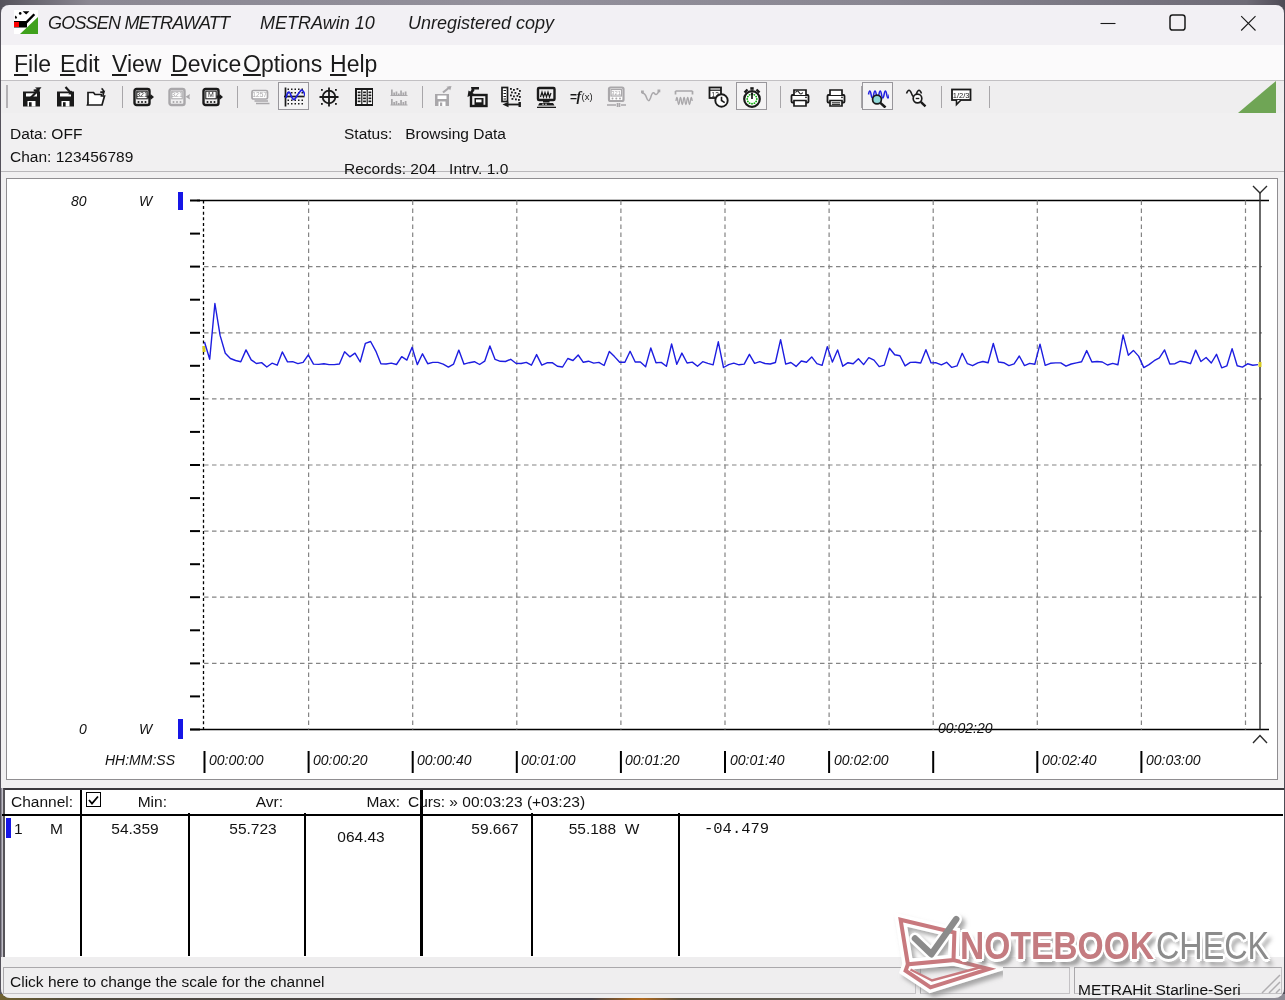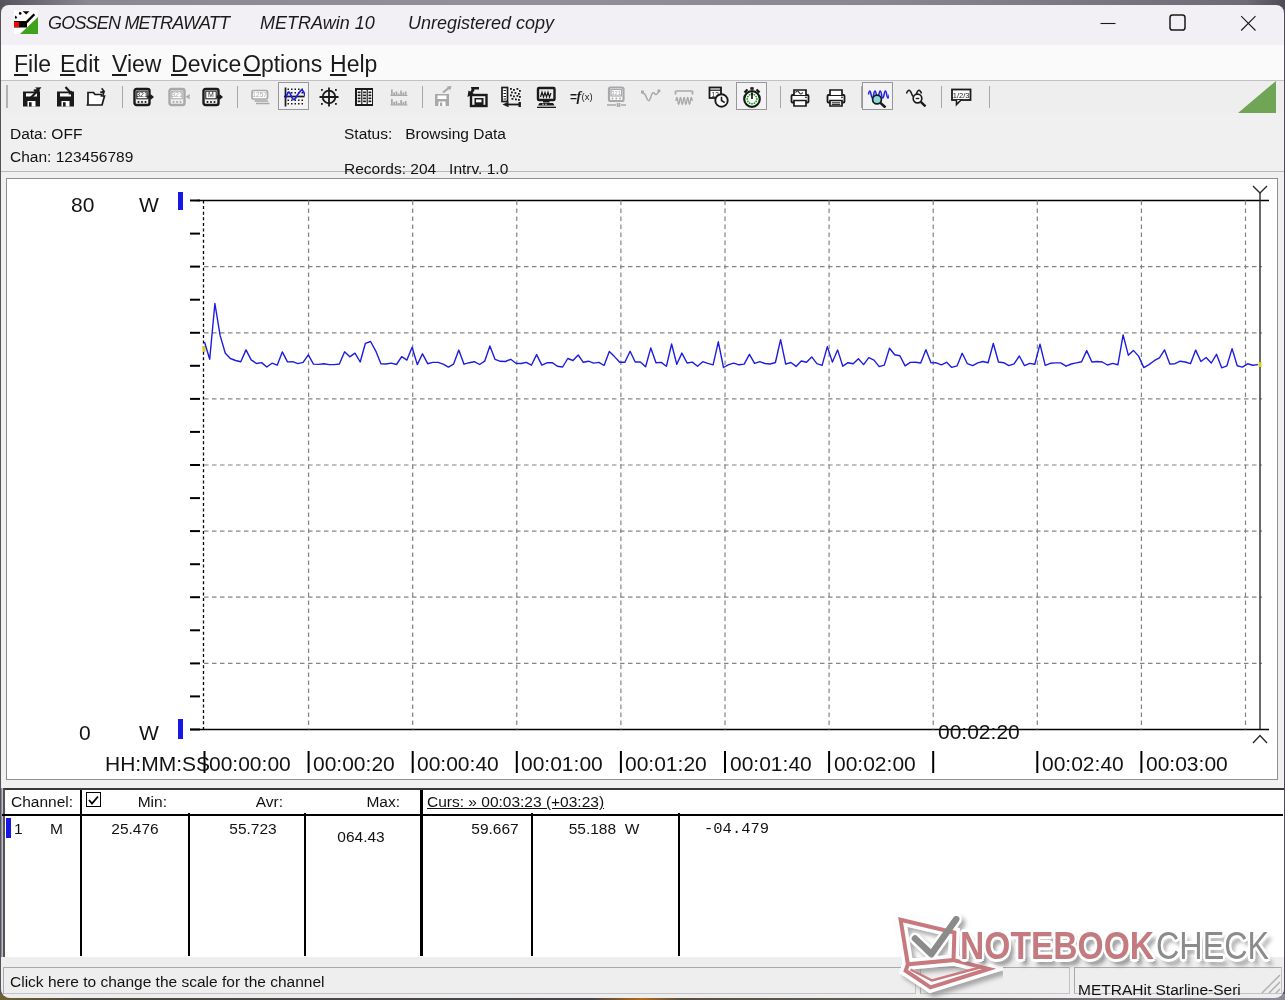--- a/index.html
+++ b/index.html
@@ -19,21 +19,21 @@
 #chartbox { position:absolute; left:5px; top:173px; width:1272px; height:602px;
   background:#fff; border:1px solid #908e91; }
 #tablebox { top:783px; height:169px; background:#fff;
   border-top:2.5px solid #3a383d; border-left:2px solid #555358; width:1281px; left:2px; }
 #statusbar { top:952px; height:41px; background:#efeeef; }
 .abs { position:absolute; z-index:10; }
 .ttxt { font-size:18px; color:#1b1b1b; white-space:pre;font-style:italic; }
 .mi { font-size:23px; color:#1b1b1b; }
 .mi u { text-decoration:underline; text-underline-offset:2px; }
 .itxt, .tbtxt, .stxt { font-size:15.5px; color:#121212; white-space:pre; }
-.ctxt { font-size:21px; color:#121212; white-space:pre; }
+.ctxt { font-size:14px; color:#121212; white-space:pre;font-style:italic; }
 .tsep { width:1px; height:22px; background:#a8a6a9; top:86px; }
 .tico { top:86px; width:22px; height:22px; }
 </style>
 </head>
 <body>
 <div id="desktop"></div>
 <div style="position:absolute; left:0; top:994px; width:1285px; height:6px; background:linear-gradient(90deg,#6f6130 0%,#4f4a40 6%,#46434a 46%,#a2641e 49.2%,#b06a20 50%,#57503f 53%,#63605f 75%,#8d8b95 100%);"></div>
 <div id="winbody">
   <div class="sec" id="titlebar"></div>
   <div class="sec" id="menubar"></div>
@@ -428,25 +428,25 @@
 <div class="abs" style="left:531px; top:813px; width:1.5px; height:143px; background:#000;"></div>
 <div class="abs" style="left:678px; top:813px; width:2px; height:143px; background:#000;"></div>
 <div class="abs" style="left:2px; top:814px; width:1281px; height:2px; background:#000;"></div>
 <div class="abs tbtxt" style="left:11px; top:793px;">Channel:</div>
 <div class="abs" style="left:86px; top:792px; width:15px; height:15px; background:#fff; border:1px solid #000;"><svg width="13" height="13" viewBox="0 0 13 13">
       <path d="M2 6 L5 9.5 L11 2.5" fill="none" stroke="#000" stroke-width="1.8"></path>
     </svg></div>
 <div class="abs tbtxt" style="left:167px; top:793px; transform:translateX(-100%);">Min:</div>
 <div class="abs tbtxt" style="left:283px; top:793px; transform:translateX(-100%);">Avr:</div>
 <div class="abs tbtxt" style="left:400px; top:793px; transform:translateX(-100%);">Max:</div>
-<div class="abs tbtxt" style="left:427px; top:793px;text-decoration:underline;">Curs: » 00:03:23 (+03:23)</div>
+<div class="abs tbtxt" style="left:408px; top:793px;">Curs: » 00:03:23 (+03:23)</div>
 <div class="abs" style="left:6px; top:818px; width:5px; height:20px; background:#1616e6;"></div>
 <div class="abs tbtxt" style="left:14px; top:820px;">1</div>
 <div class="abs tbtxt" style="left:50px; top:820px;">M</div>
-<div class="abs tbtxt" style="left:135px; top:820px; transform:translateX(-50%);">25.476</div>
+<div class="abs tbtxt" style="left:135px; top:820px; transform:translateX(-50%);">54.359</div>
 <div class="abs tbtxt" style="left:253px; top:820px; transform:translateX(-50%);">55.723</div>
 <div class="abs tbtxt" style="left:361px; top:820px; transform:translateX(-50%);margin-top:8px;">064.43</div>
 <div class="abs tbtxt" style="left:495px; top:820px; transform:translateX(-50%);">59.667</div>
 <div class="abs tbtxt" style="left:604px; top:820px; transform:translateX(-50%);">55.188  W</div>
 <div class="abs tbtxt" style="left:704px; top:820px;font-family:Liberation Mono, monospace;">-04.479</div>
 
 <div class="abs" style="left:3px; top:967px; width:913px; height:27px; border:1px solid #c4c2c5; border-top-color:#aaa8ab; border-left-color:#aaa8ab;"></div>
 <div class="abs" style="left:920px; top:967px; width:150px; height:27px; border:1px solid #c4c2c5; border-top-color:#aaa8ab; border-left-color:#aaa8ab;"></div>
 <div class="abs" style="left:1074px; top:967px; width:208px; height:27px; border:1px solid #c4c2c5; border-top-color:#aaa8ab; border-left-color:#aaa8ab;"></div>
 <div class="abs stxt" style="left:10px; top:973px;">Click here to change the scale for the channel</div>

